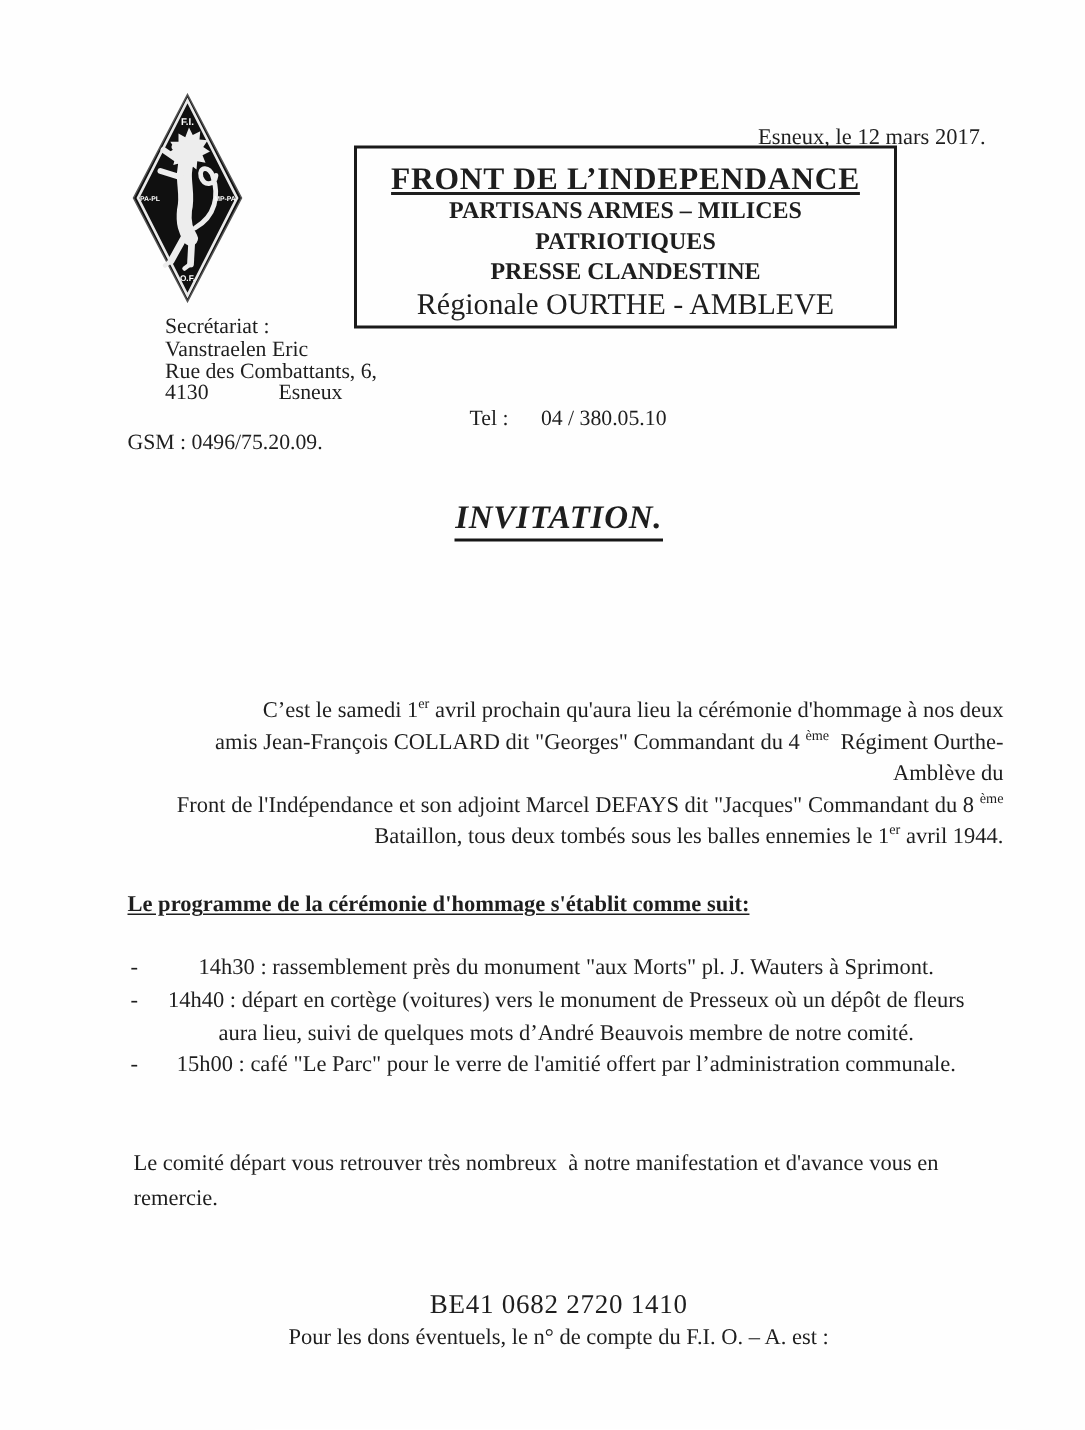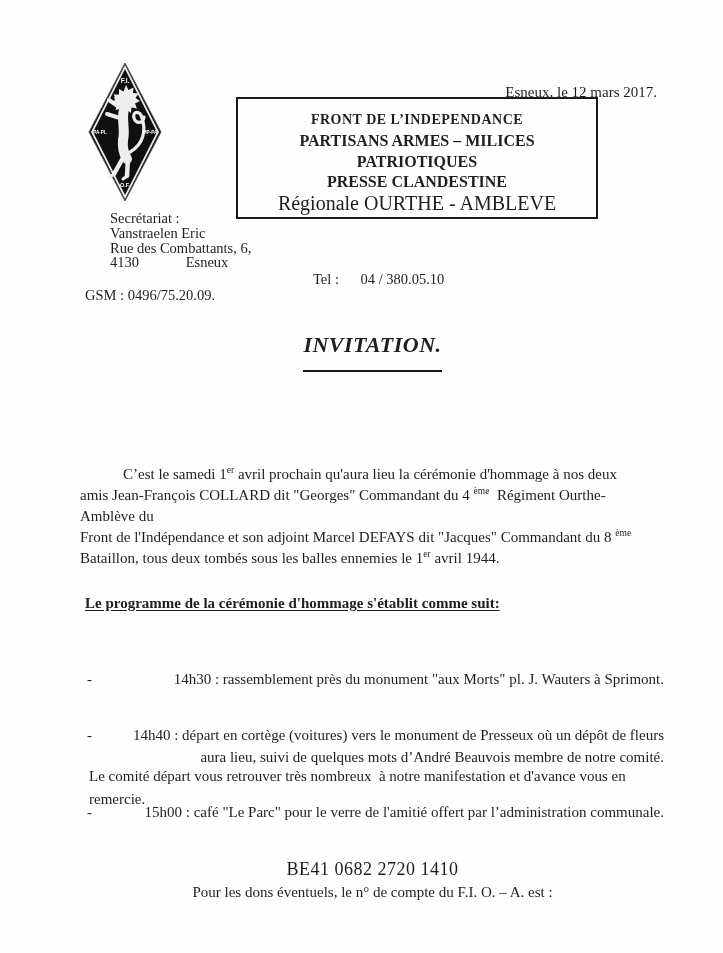--- a/index.html
+++ b/index.html
@@ -8,47 +8,47 @@
     font-family:"Liberation Serif","DejaVu Serif",serif;color:#1e1e1e;
     overflow:hidden;
   }
   .abs{position:absolute;}
   .date{top:40px;right:66px;font-size:15px;margin-top:44px;}
   
   .header-box{
     left:236px;top:97px;width:358px;border:2px solid #1a1a1a;
     text-align:center;padding:9px 0 3px 0;
   }
-  .hb1{font-size:14px;font-weight:bold;line-height:23px;letter-spacing:.5px;}
+  .hb1{font-size:21px;font-weight:bold;line-height:23px;letter-spacing:.5px;text-decoration:underline;}
   .hb2,.hb3{font-size:16px;font-weight:bold;line-height:20.5px;}
   .hb4{font-size:20px;line-height:21px;text-align:center;}
   
   .logo{left:88px;top:62px;}
   
   .secretariat{left:85px;top:211px;font-size:14.5px;line-height:14.8px;margin-left:25px;}
   .postal{display:inline-block;width:72px;}
   .gsm{left:85px;top:287px;font-size:14.5px;}
   .tel{left:313px;top:271px;font-size:14.5px;}
   .tel .num{margin-left:18px;}
   
   .col-center{left:85px;width:575px;text-align:center;}
   .title{top:332px;font-size:22px;font-weight:bold;font-style:italic;letter-spacing:.5px;}
-  .title .u,.subtitle .u{display:inline-block;border-bottom:2.5px solid #161616;padding-bottom:12px;}
+  .title .u,.subtitle .u{display:inline-block;border-bottom:2.5px solid #161616;padding-bottom:1px;}
   .subtitle{top:399px;font-size:19.5px;font-weight:bold;font-style:italic;}
   
-  .body-par{left:80px;top:464px;width:600px;font-size:15px;line-height:21px;white-space:pre-wrap;}
+  .body-par{left:69px;top:464px;width:600px;font-size:15px;line-height:21px;white-space:pre-wrap;text-align:right;}
   .tline.indent{padding-left:43px;}
   sup{font-size:9.5px;line-height:0;}
   
   .prog-heading{left:85px;top:595px;font-size:15px;}
   .prog-heading .u{text-decoration:underline;text-underline-offset:2px;font-weight:bold;}
   .prog-list{left:85px;top:635px;width:585px;font-size:15px;line-height:21.8px;white-space:pre-wrap;}
   .prog-item{position:relative;}
   .prog-item .dash{position:absolute;left:2px;top:0;}
-  .li-lines{text-align:right;padding:0 6px;margin-top:34px;}
+  .li-lines{text-align:center;padding:0 6px;}
   
   .closing{left:89px;top:765px;width:590px;font-size:15px;line-height:22.5px;white-space:pre-wrap;}
   
   .dons{top:884px;font-size:15px;font-family:Liberation Serif, serif;}
   .account{top:859px;font-size:18px;font-weight:normal;letter-spacing:.5px;}
   .logo-label{font-family:"Liberation Sans","DejaVu Sans",sans-serif;font-weight:bold;}
 </style>
 </head>
 <body>
 

